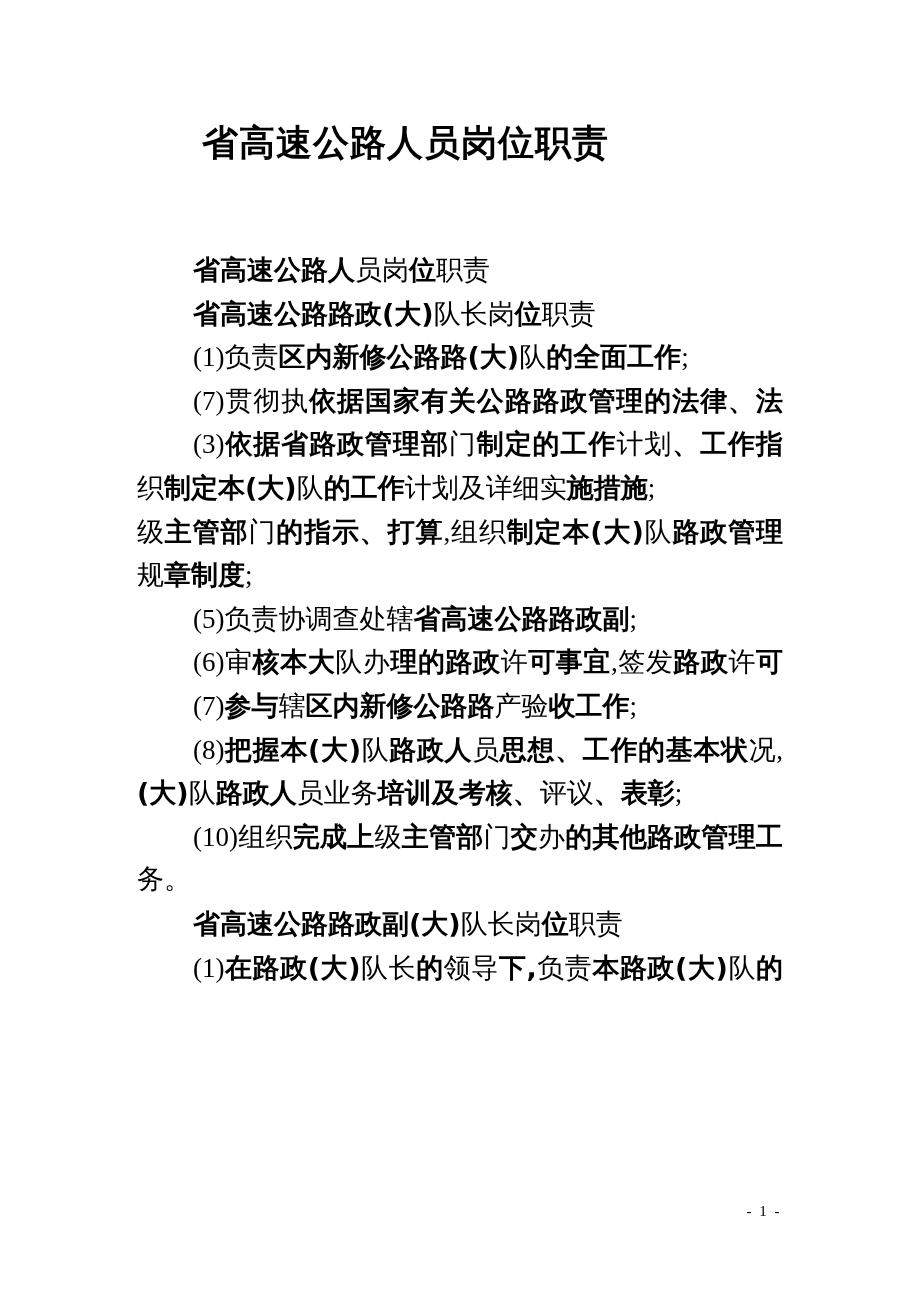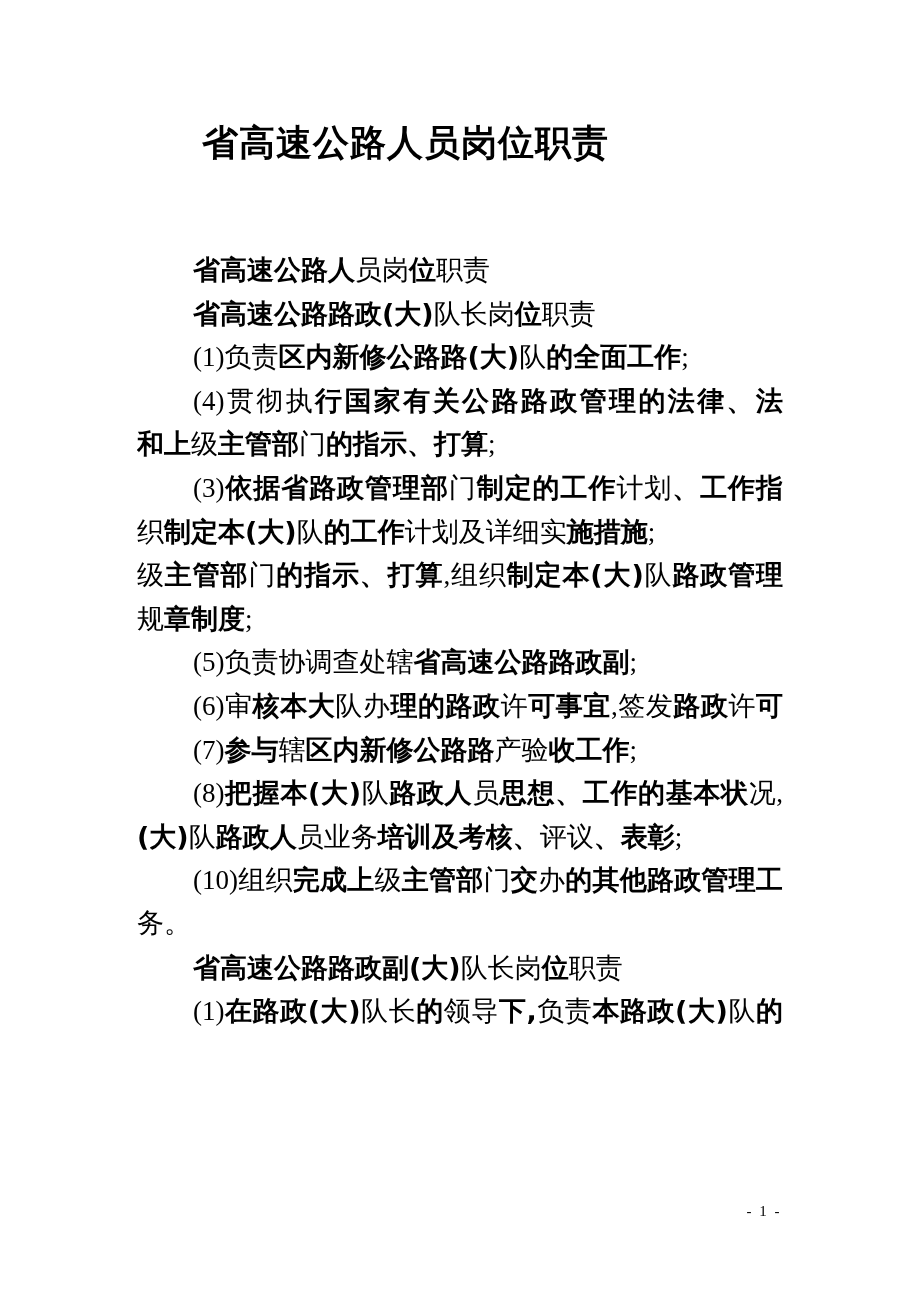--- a/index.html
+++ b/index.html
@@ -72,22 +72,21 @@
 </head>
 <body>
 
 <div class="page">
   <div class="doc-title">省高速公路人员岗位职责</div>
 
   <div class="doc-body">
       <div class="line indent"><span class="run-hei">省高速公路人</span><span class="run-song">员岗</span><span class="run-hei">位</span><span class="run-song">职责</span></div>
       <div class="line indent"><span class="run-hei">省高速公路路政(大)</span><span class="run-song">队长岗</span><span class="run-hei">位</span><span class="run-song">职责</span></div>
       <div class="line indent"><span class="run-song">(1)负责</span><span class="run-hei">区内新修公路路(大)</span><span class="run-song">队</span><span class="run-hei">的全面工作</span><span class="run-song">;</span></div>
-      <div class="line indent justify"><span class="run-song">(4)贯彻执</span><span class="run-hei">行国家有关公路路政管理的法律、法</span></div>
-      <div class="line"><span class="run-hei">和上</span><span class="run-song">级</span><span class="run-hei">主管部</span><span class="run-song">门</span><span class="run-hei">的指示、打算</span><span class="run-song">;</span></div>
+      <div class="line indent justify"><span class="run-song">(7)贯彻执</span><span class="run-hei">依据国家有关公路路政管理的法律、法</span></div>
       <div class="line indent justify"><span class="run-song">(3)</span><span class="run-hei">依据省路政管理部</span><span class="run-song">门</span><span class="run-hei">制定的工作</span><span class="run-song">计划</span><span class="run-hei">、工作指</span></div>
       <div class="line"><span class="run-song">织</span><span class="run-hei">制定本(大)</span><span class="run-song">队</span><span class="run-hei">的工作</span><span class="run-song">计划及详细实</span><span class="run-hei">施措施</span><span class="run-song">;</span></div>
       <div class="line justify"><span class="run-song">级</span><span class="run-hei">主管部</span><span class="run-song">门</span><span class="run-hei">的指示、打算</span><span class="run-song">,组织</span><span class="run-hei">制定本(大)</span><span class="run-song">队</span><span class="run-hei">路政管理方面的</span></div>
       <div class="line"><span class="run-song">规</span><span class="run-hei">章制度</span><span class="run-song">;</span></div>
       <div class="line indent"><span class="run-song">(5)负责协调查处辖</span><span class="run-hei">省高速公路路政副</span><span class="run-song">;</span></div>
       <div class="line indent justify"><span class="run-song">(6)审</span><span class="run-hei">核本大</span><span class="run-song">队办</span><span class="run-hei">理的路政</span><span class="run-song">许</span><span class="run-hei">可事宜</span><span class="run-song">,签发</span><span class="run-hei">路政</span><span class="run-song">许</span><span class="run-hei">可相关</span></div>
       <div class="line indent"><span class="run-song">(7)</span><span class="run-hei">参与</span><span class="run-song">辖</span><span class="run-hei">区内新修公路路</span><span class="run-song">产验</span><span class="run-hei">收工作</span><span class="run-song">;</span></div>
       <div class="line indent justify"><span class="run-song">(8)</span><span class="run-hei">把握本(大)</span><span class="run-song">队</span><span class="run-hei">路政人</span><span class="run-song">员</span><span class="run-hei">思想、工作的基本状</span><span class="run-song">况,组织</span></div>
       <div class="line"><span class="run-hei">(大)</span><span class="run-song">队</span><span class="run-hei">路政人</span><span class="run-song">员业务</span><span class="run-hei">培训及考核、</span><span class="run-song">评议</span><span class="run-hei">、表彰</span><span class="run-song">;</span></div>
       <div class="line indent justify"><span class="run-song">(10)组织</span><span class="run-hei">完成上</span><span class="run-song">级</span><span class="run-hei">主管部</span><span class="run-song">门</span><span class="run-hei">交</span><span class="run-song">办</span><span class="run-hei">的其他路政管理工作任</span></div>

